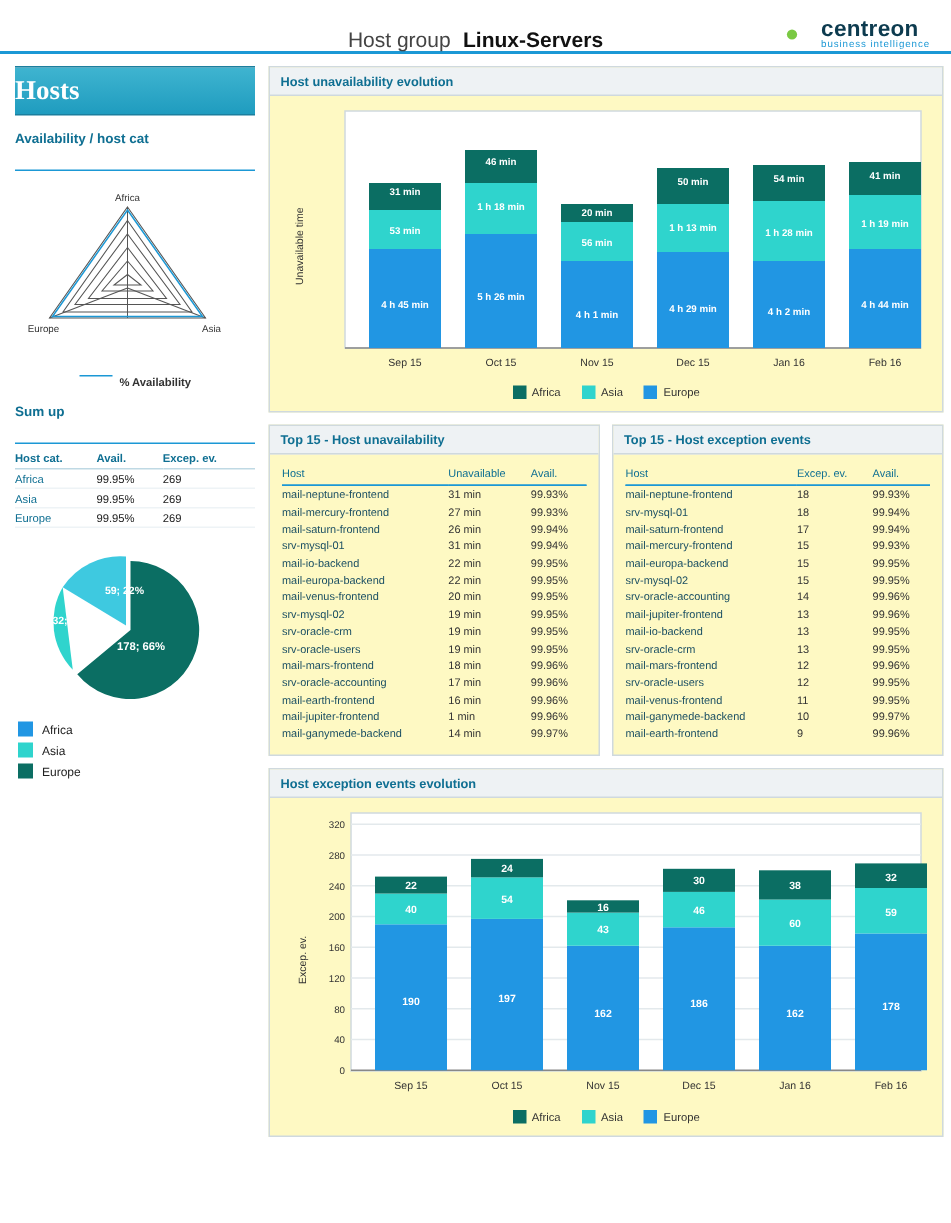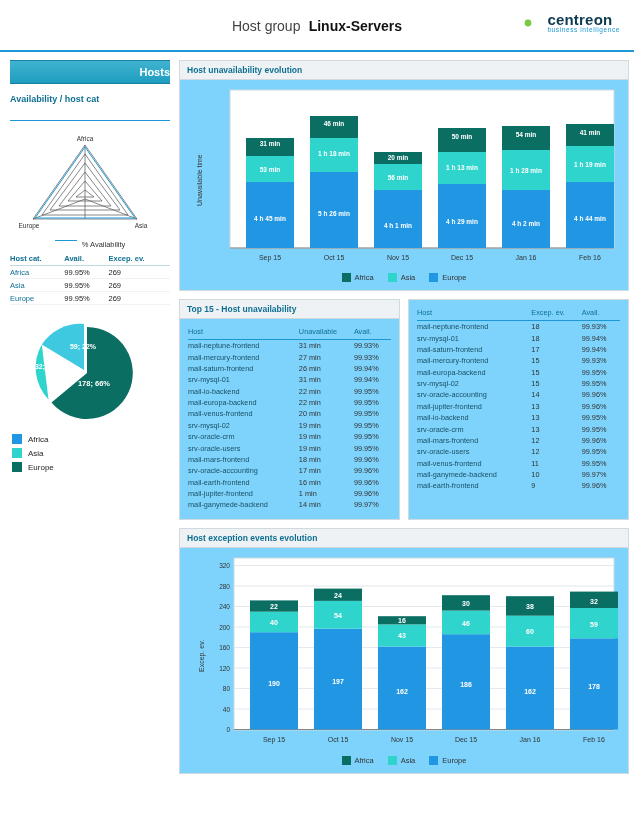--- a/index.html
+++ b/index.html
@@ -12,21 +12,21 @@
     font-family: "Liberation Sans", sans-serif;
     font-size: 8px;
     color: #222;
     position: relative;
     overflow: hidden;
   }
 
   
   .header {
     position: relative;
-    height: 52px;
+    height: 36px;
     border-bottom: 2px solid #1b98d5;
     padding: 0 14px;
   }
   .header-title-wrap {
     position: absolute;
     left: 0; right: 0; top: 18px;
     text-align: center;
   }
   .header-label {
     font-size: 14px;
@@ -67,39 +67,40 @@
     gap: 9px;
   }
   .col-left { width: 160px; flex: 0 0 160px; }
   .col-right { flex: 1 1 auto; }
 
   
   .hosts-banner {
     background: #2aa9c9;
     background: linear-gradient(#3fb4d0, #1f9cbf);
     color: #fff;
-    text-align: right;
-    font-size: 11px;
+    text-align: left;
+    font-size: 18px;
     font-weight: bold;
     padding: 5px 0;
     border-top: 1px solid #1b7f9e;
     border-bottom: 1px solid #1b7f9e;
+    font-family: Liberation Serif, serif;
   }
   .sect-title {
     color: #0f6f92;
     font-weight: bold;
     font-size: 9px;
     margin: 10px 0 3px 0;
     border-bottom: 1px solid #1b98d5;
     padding-bottom: 16px;
   }
   .radar-wrap { margin: 6px 0 0 0; text-align: center; }
   .legend-line {
     display: flex; align-items: flex-start; justify-content: center;
-    gap: 5px; font-size: 7.5px; color: #333; margin-top: 3px;
+    gap: 5px; font-size: 7.5px; color: #333; margin-top: 20px; font-weight: bold;
   }
   .legend-dash { width: 22px; height: 0; border-top: 1.5px solid #1b98d5; }
 
   table.sumup {
     width: 100%;
     border-collapse: collapse;
     font-size: 7.5px;
     margin-top: 3px;
   }
   table.sumup th {
@@ -125,21 +126,21 @@
   .pie-legend div {
     display: flex; align-items: center; gap: 6px;
     margin-bottom: 4px;
   }
   .sw { width: 10px; height: 10px; display: inline-block; }
 
   
   .panel {
     border: 1px solid #cfd9de;
     margin-bottom: 8px;
-    background: #7dd3fc;
+    background: #fef9c3;
   }
   .panel-head {
     background: #eef2f4;
     border-bottom: 1px solid #cfd9de;
     color: #0f6f92;
     font-weight: bold;
     font-size: 8.5px;
     padding: 4px 7px;
   }
   .panel-body { padding: 6px 8px 8px 8px; }
@@ -229,20 +230,21 @@
         <text x="75" y="14" text-anchor="middle" font-size="6.5" fill="#333" font-family="Liberation Sans, sans-serif">Africa</text>
         <text x="131" y="101" text-anchor="middle" font-size="6.5" fill="#333" font-family="Liberation Sans, sans-serif">Asia</text>
         <text x="19" y="101" text-anchor="middle" font-size="6.5" fill="#333" font-family="Liberation Sans, sans-serif">Europe</text>
       </svg>
       <div class="legend-line">
         <span class="legend-dash"></span>
         <span>% Availability</span>
       </div>
     </div>
 
+    <div class="sect-title">Sum up</div>
     <table class="sumup">
       <thead>
         <tr>
           <th>Host cat.</th>
           <th>Avail.</th>
           <th>Excep. ev.</th>
         </tr>
       </thead>
       <tbody>
         <tr>
@@ -473,20 +475,21 @@
                   <td>mail-ganymede-backend</td>
                   <td class="v r">14 min</td>
                   <td class="v r">99.97%</td>
                 </tr>
             </tbody>
           </table>
         </div>
       </div>
 
       <div class="panel">
+        <div class="panel-head">Top 15 - Host exception events</div>
         <div class="panel-body">
           <table class="top15">
             <thead>
               <tr>
                 <th>Host</th>
                 <th class="r">Excep. ev.</th>
                 <th class="r">Avail.</th>
               </tr>
             </thead>
             <tbody>

